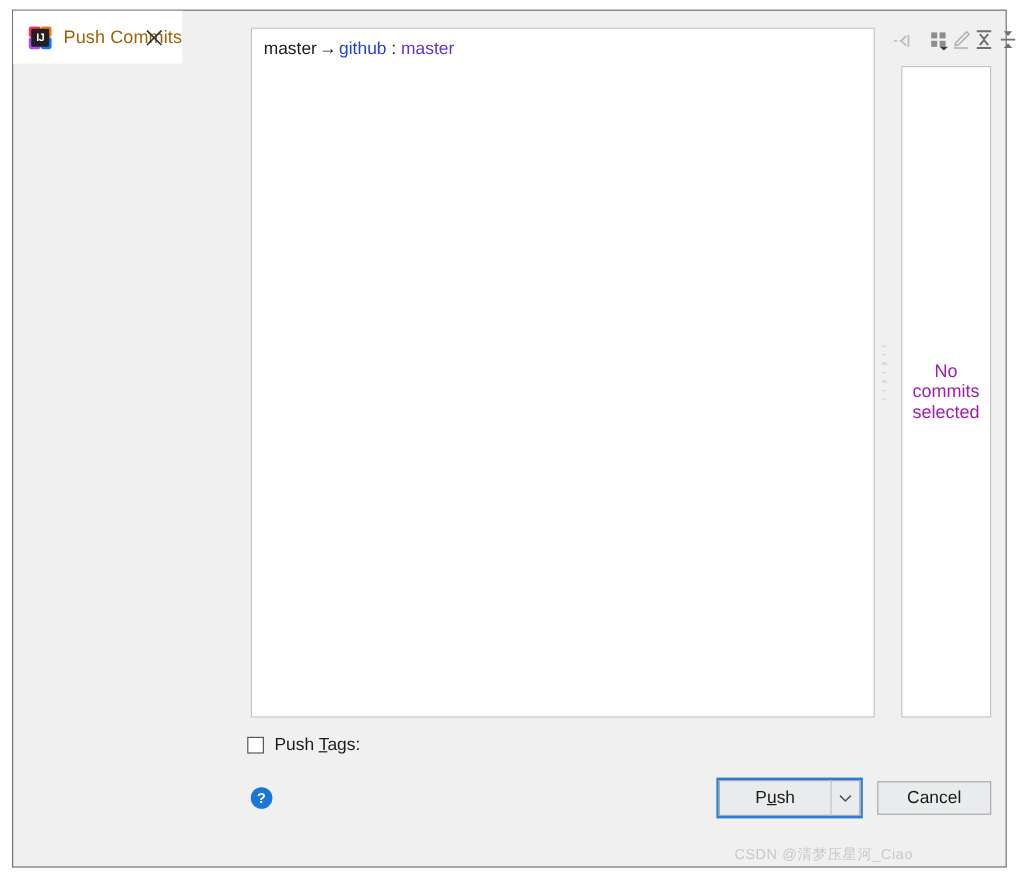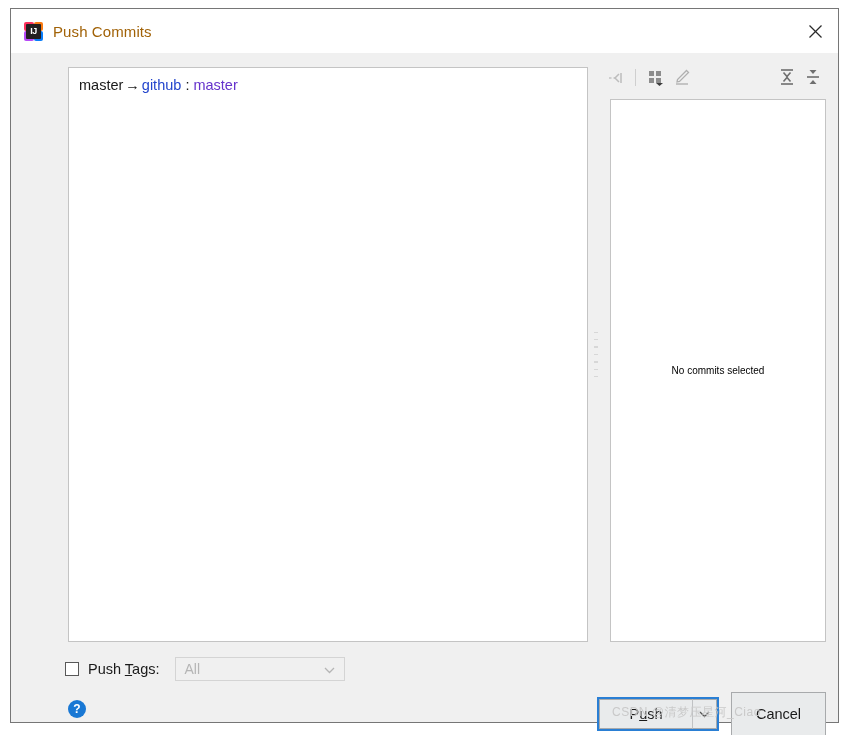--- a/index.html
+++ b/index.html
@@ -20,21 +20,21 @@
   #dialog {
     position: absolute;
     left: 10px;
     top: 8px;
     width: 829px;
     height: 715px;
     background: #f0f0f0;
     border: 1px solid #767676;
     box-sizing: border-box;
     display: flex;
-    flex-direction: column;
+    flex-direction: row;
   }
 
   
   .titlebar {
     height: 44px;
     min-height: 44px;
     background: #ffffff;
     display: flex;
     align-items: center;
     padding-left: 13px;
@@ -191,22 +191,23 @@
     right: 2px;
     height: 543px;
     background: #ffffff;
     border: 1px solid #c4c4c4;
     box-sizing: border-box;
     display: flex;
     align-items: center;
     justify-content: center;
   }
   .empty-text {
-    font-size: 10px;
-    color: #000000;
+    font-size: 15px;
+    color: #a21caf;
+    text-align: center;
   }
 
   
   .tags-row {
     position: absolute;
     left: 20px;
     top: 604px;
     display: flex;
     align-items: center;
   }
@@ -302,21 +303,21 @@
     border: 1px solid #a8aaac;
     border-left: 1px solid #c0c2c4;
     box-sizing: border-box;
     display: flex;
     align-items: center;
     justify-content: center;
     cursor: default;
   }
   .cancel-btn {
     width: 95px;
-    height: 44px;
+    height: 28px;
     background: #e9ebec;
     border: 1px solid #a8aaac;
     box-sizing: border-box;
     display: flex;
     align-items: center;
     justify-content: center;
     font-size: 14.5px;
     color: #1a1a1a;
     cursor: default;
   }
@@ -432,28 +433,20 @@
 
       <div class="detail-panel">
         <span class="empty-text">No commits selected</span>
       </div>
 
     </div>
 
     <div class="tags-row">
       <div class="checkbox"></div>
       <span class="tags-label"><span>Push </span><u>T</u><span>ags:</span></span>
-      <div class="combo">
-        <span class="val">All</span>
-        <span class="chev">
-          <svg width="11" height="7" viewBox="0 0 11 7">
-            <path d="M1 1 L5.5 5.5 L10 1" fill="none" stroke="#b5b5b5" stroke-width="1.3"></path>
-          </svg>
-        </span>
-      </div>
     </div>
 
     <div class="help-btn">?</div>
 
     <div class="footer-buttons">
       <div class="push-wrap">
         <div class="push-main">
             <span>P</span>
             <u>u</u>
             <span>sh</span>

